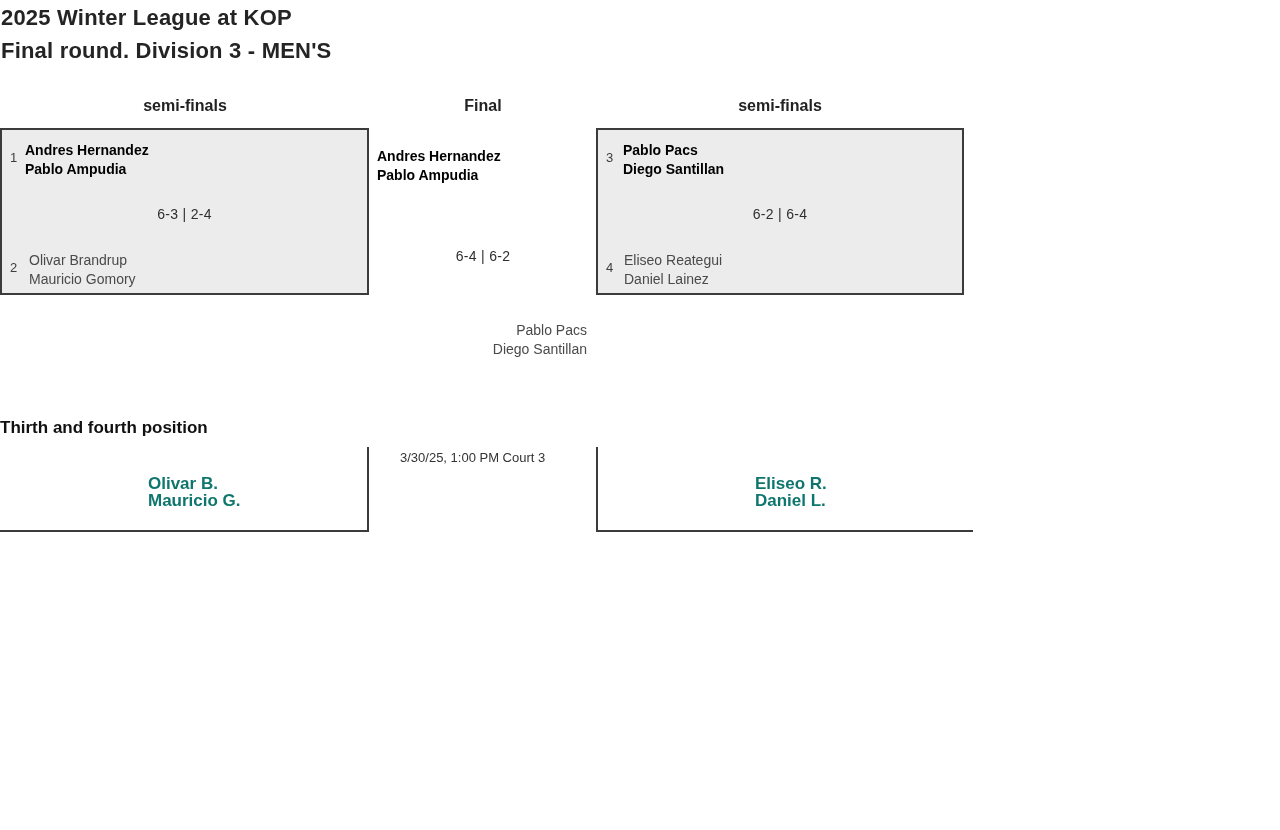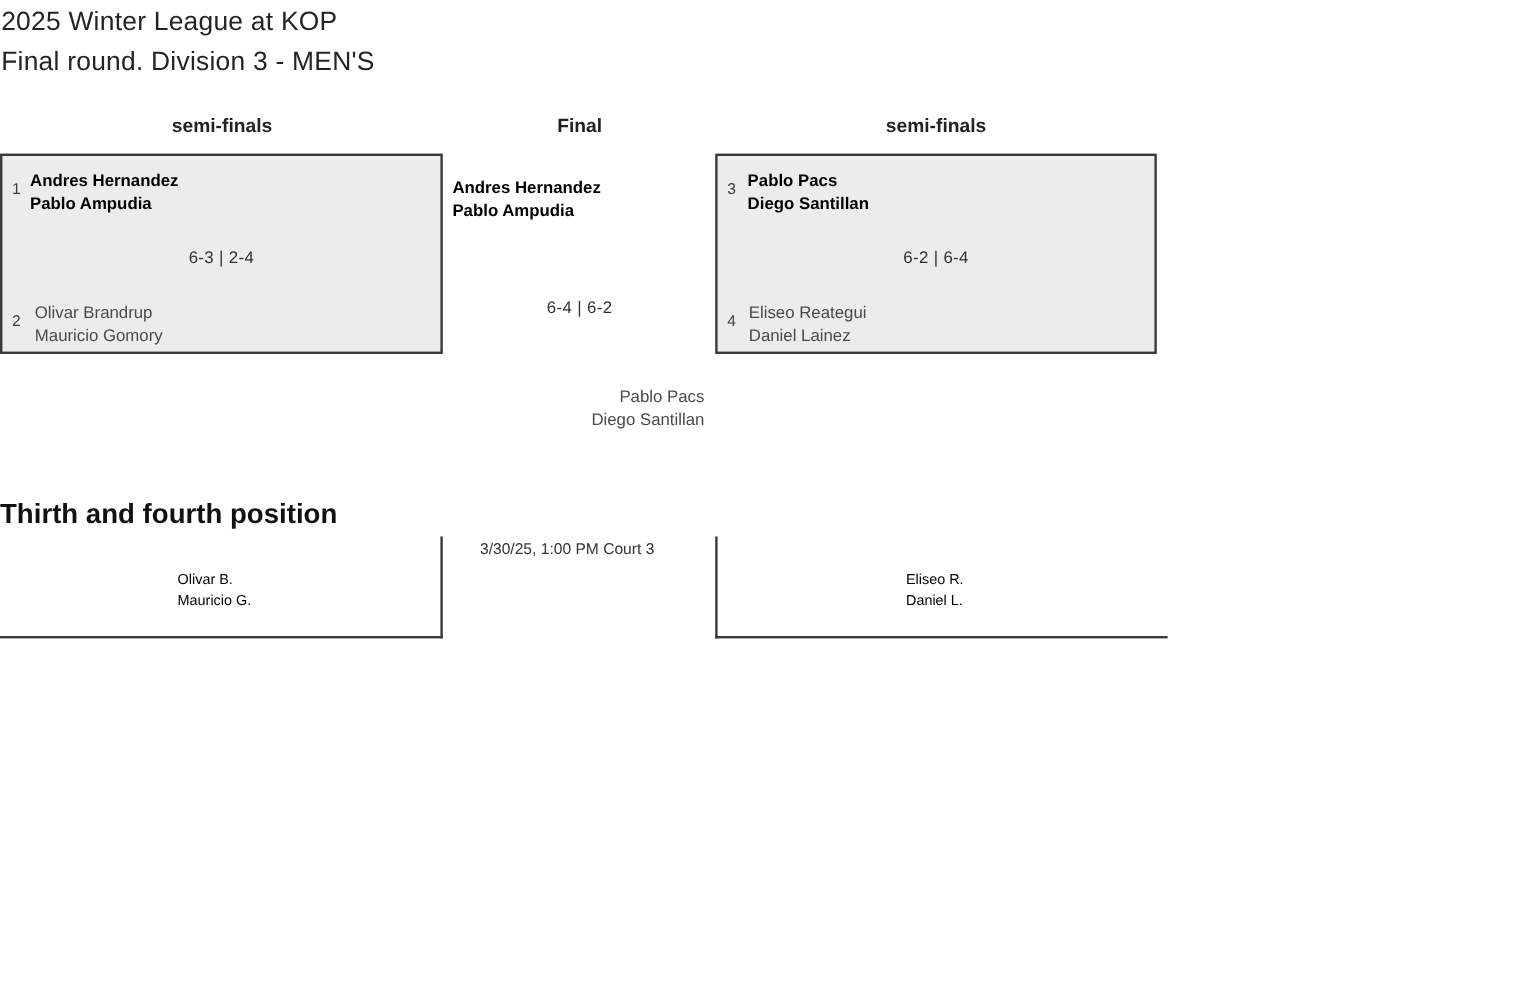--- a/index.html
+++ b/index.html
@@ -7,21 +7,21 @@
     position:relative;
     width:1280px;height:830px;
     background:#ffffff;
     font-family:"Liberation Sans", sans-serif;
     overflow:hidden;
   }
   .abs{position:absolute;}
 
   
   .title-line{
-    font-size:22px;font-weight:400;color:#242424;
+    font-size:22px;font-weight:700;color:#242424;
     line-height:33px;letter-spacing:0.2px;
   }
 
   
   .logo-dot{position:absolute;border-radius:50%;}
   .logo-text{
     position:absolute;left:1116px;top:9px;
     font-size:46px;font-weight:800;letter-spacing:-2px;
     color:#76b92c;line-height:46px;
   }
@@ -45,34 +45,34 @@
   .team-bold .team-line{font-weight:700;color:#000000;}
   .team-gray .team-line{font-weight:400;color:#4a4a4a;}
   .score{
     position:absolute;
     font-size:14px;color:#2f2f2f;text-align:center;
     line-height:16px;letter-spacing:0.3px;
   }
 
   
   .section-title{
-    font-size:23px;font-weight:700;color:#111111;line-height:20px;
+    font-size:17px;font-weight:700;color:#111111;line-height:20px;
   }
   .tp-box-left{
     position:absolute;box-sizing:border-box;
     border-right:2px solid #3b3b3b;
     border-bottom:2px solid #3b3b3b;
   }
   .tp-box-right{
     position:absolute;box-sizing:border-box;
     border-left:2px solid #3b3b3b;
     border-bottom:2px solid #3b3b3b;
   }
   .small-team .team-line{
-    font-size:12px;line-height:17px;color:#000000;font-weight:400;
+    font-size:17px;line-height:17px;color:#0f766e;font-weight:700;
   }
   .schedule{
     position:absolute;
     font-size:13px;color:#333333;line-height:15px;white-space:nowrap;margin-left:28px;
   }
 </style>
 </head>
 <body>
 
 <div class="page">

